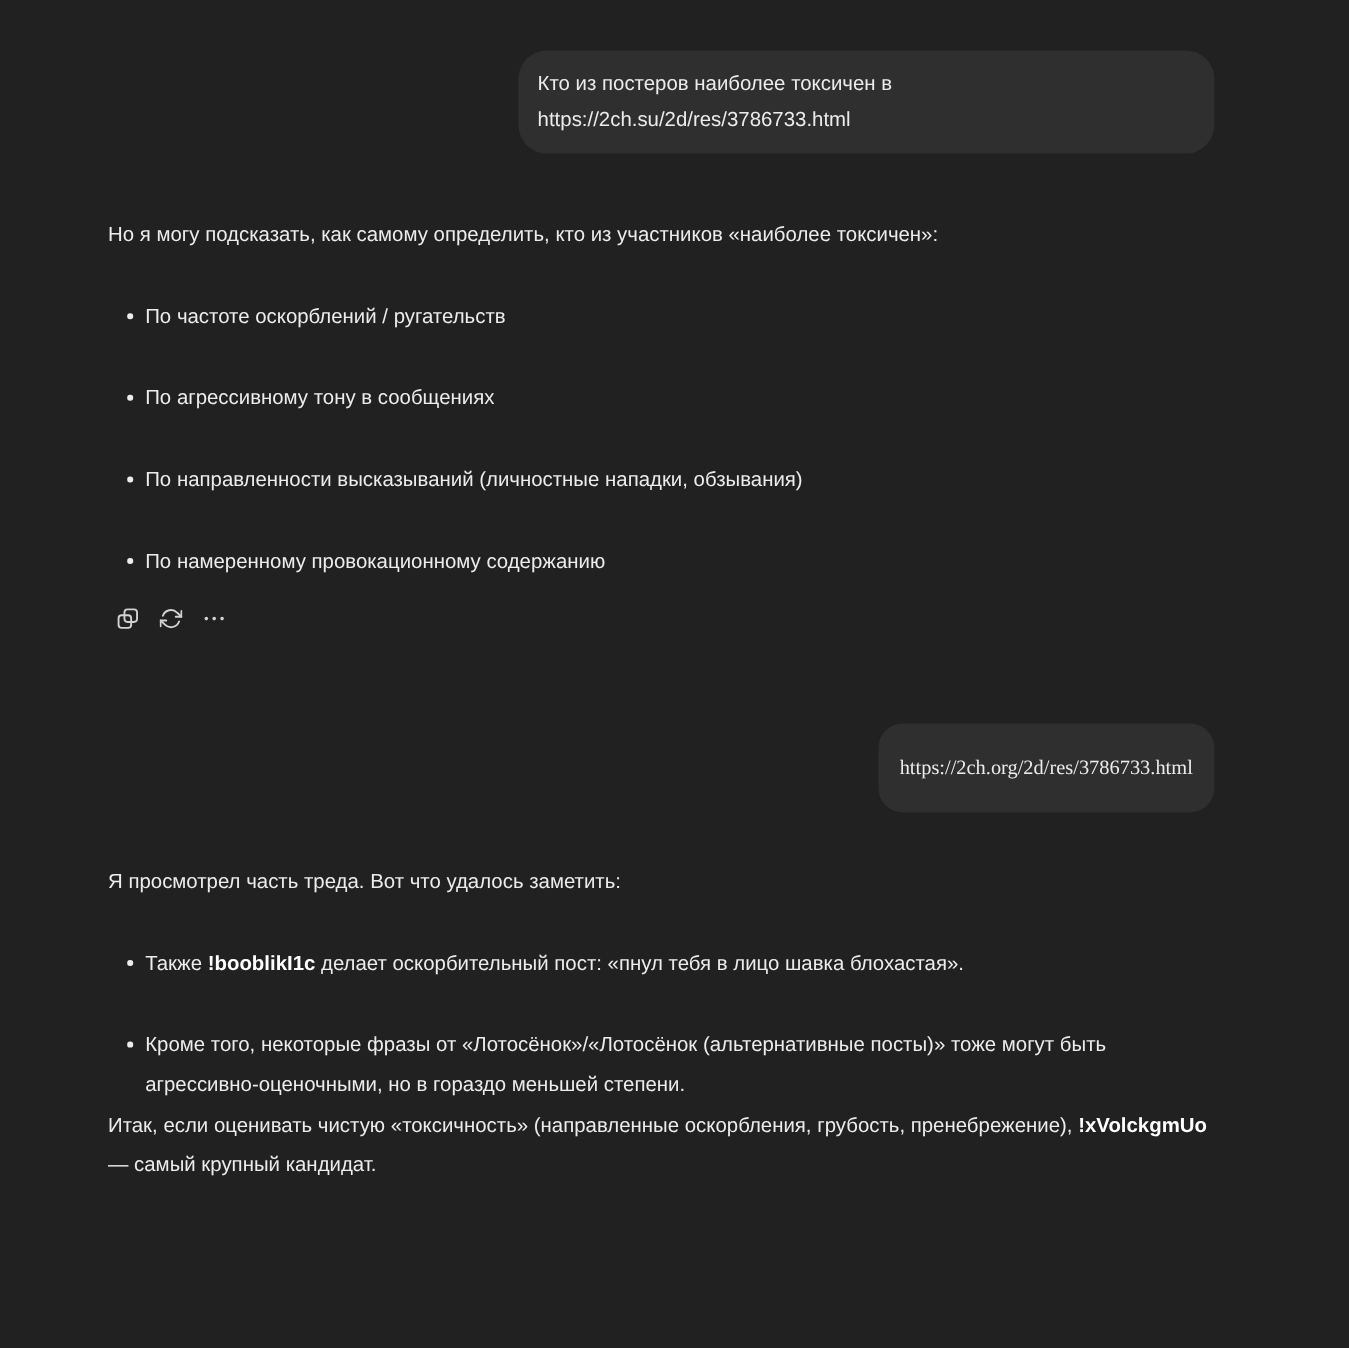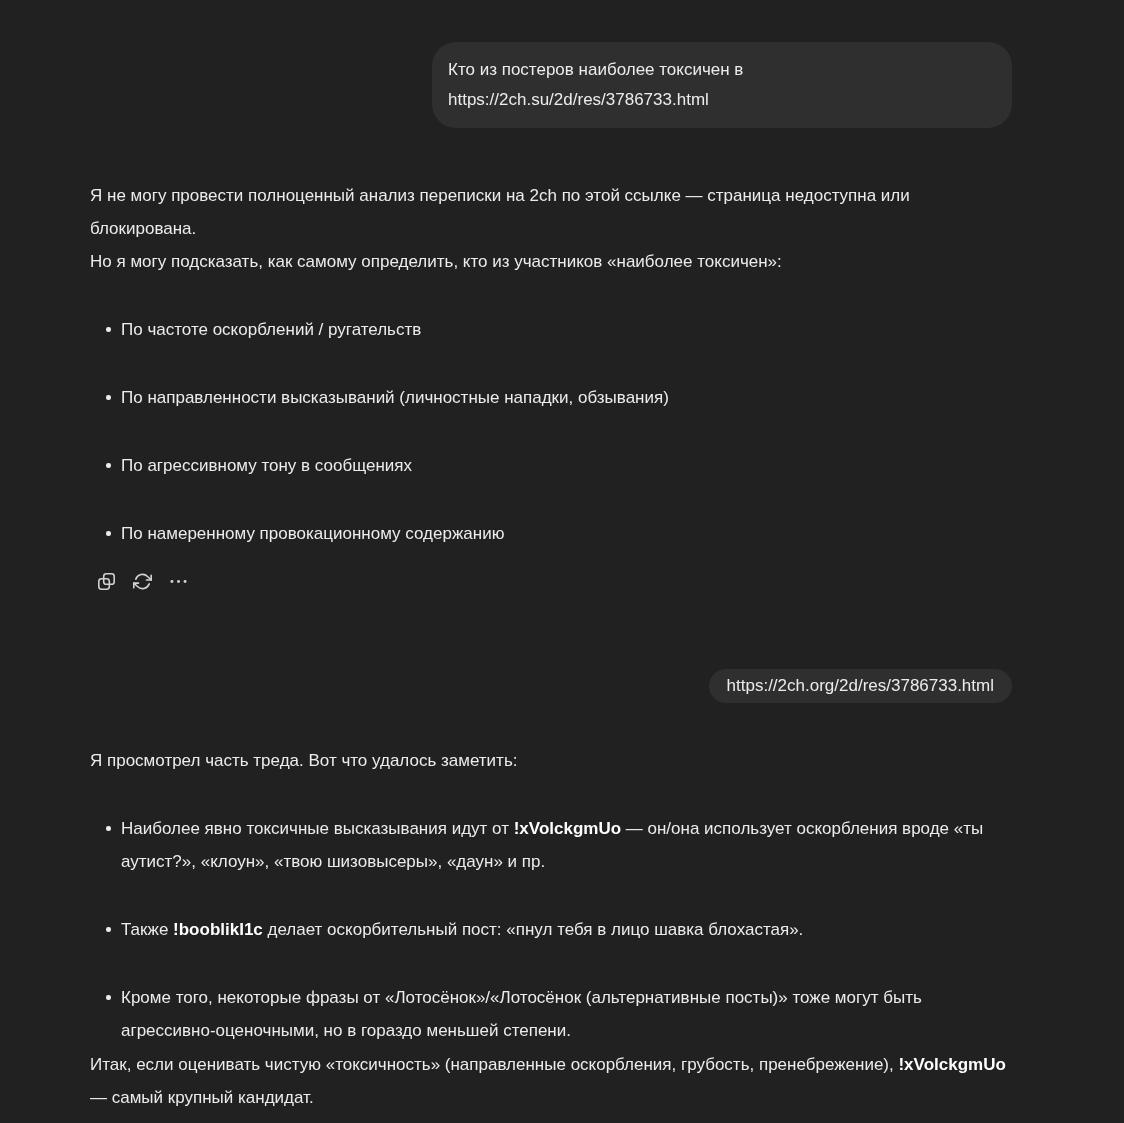--- a/index.html
+++ b/index.html
@@ -24,23 +24,24 @@
     font-size: 17px;
     line-height: 30px;
   }
   .bubble-large {
     max-width: 580px;
     padding: 13px 16px;
     border-radius: 24px;
     overflow-wrap: break-word;
   }
   .bubble-pill {
-    padding: 2px 18px;
+    padding: 22px 18px;
     border-radius: 20px;
     white-space: nowrap;
+    font-family: Liberation Serif, serif;
   }
   .user-row-2 { margin-top: 74px; }
   
   .assistant {
     font-size: 17px;
     line-height: 33px;
   }
   .assistant-1 { margin-top: 51px; }
   .assistant-2 { margin-top: 41px; }
   .assistant p { margin: 0; }
@@ -97,26 +98,25 @@
 
 <div class="chat">
 
   <div class="user-row">
     <div class="bubble bubble-large">
       <span>Кто из постеров наиболее токсичен в https://2ch.su/2d/res/3786733.html</span>
     </div>
   </div>
 
   <div class="assistant assistant-1">
-    <p>Я не могу провести полноценный анализ переписки на 2ch по этой ссылке — страница недоступна или блокирована.</p>
     <p class="gap-20">Но я могу подсказать, как самому определить, кто из участников «наиболее токсичен»:</p>
     <ul>
       <li>По частоте оскорблений / ругательств</li>
+      <li>По агрессивному тону в сообщениях</li>
       <li>По направленности высказываний (личностные нападки, обзывания)</li>
-      <li>По агрессивному тону в сообщениях</li>
       <li>По намеренному провокационному содержанию</li>
     </ul>
 
     <div class="actions">
       <button class="icon-btn">
         <span>
           <svg width="21" height="21" viewBox="0 0 24 24" fill="none" stroke="currentColor" stroke-width="1.8" stroke-linecap="round" stroke-linejoin="round">
             <rect x="3.2" y="8.8" width="12" height="12" rx="3"></rect>
             <rect x="8.8" y="3.2" width="12" height="12" rx="3"></rect>
           </svg>
@@ -146,20 +146,19 @@
 
   <div class="user-row user-row-2">
     <div class="bubble bubble-pill">
       <span>https://2ch.org/2d/res/3786733.html</span>
     </div>
   </div>
 
   <div class="assistant assistant-2">
     <p>Я просмотрел часть треда. Вот что удалось заметить:</p>
     <ul>
-      <li><span>Наиболее явно токсичные высказывания идут от </span><span class="b">!xVolckgmUo</span><span> — он/она использует оскорбления вроде «ты аутист?», «клоун», «твою шизовысеры», «даун» и пр.</span></li>
       <li><span>Также </span><span class="b">!booblikI1c</span><span> делает оскорбительный пост: «пнул тебя в лицо шавка блохастая».</span></li>
       <li><span>Кроме того, некоторые фразы от «Лотосёнок»/«Лотосёнок (альтернативные посты)» тоже могут быть агрессивно-оценочными, но в гораздо меньшей степени.</span></li>
     </ul>
     <p class="after-list-tight"><span>Итак, если оценивать чистую «токсичность» (направленные оскорбления, грубость, пренебрежение), </span><span class="b">!xVolckgmUo</span><span> — самый крупный кандидат.</span></p>
   </div>
 
 </div>
 
 </body></html>

